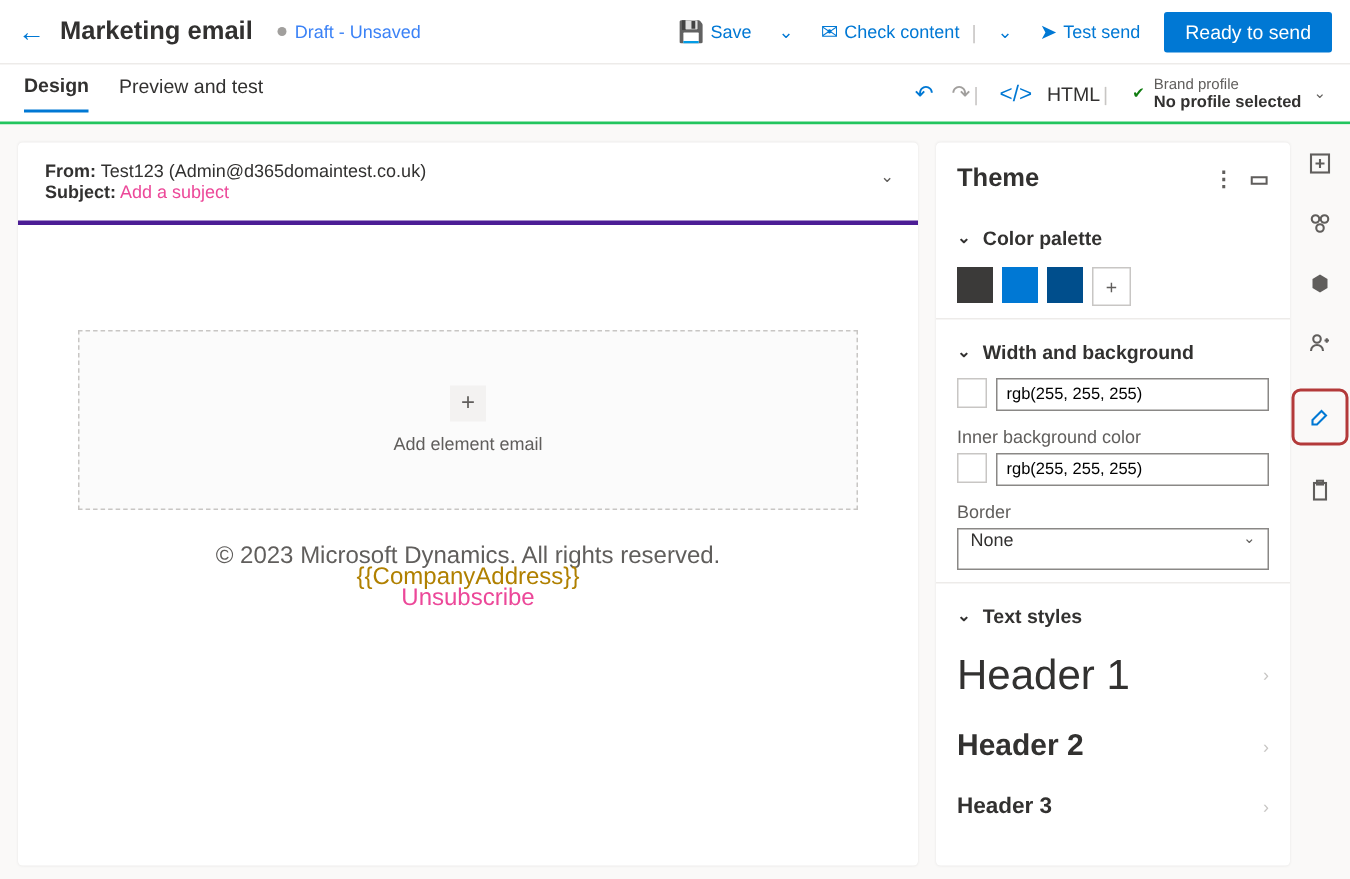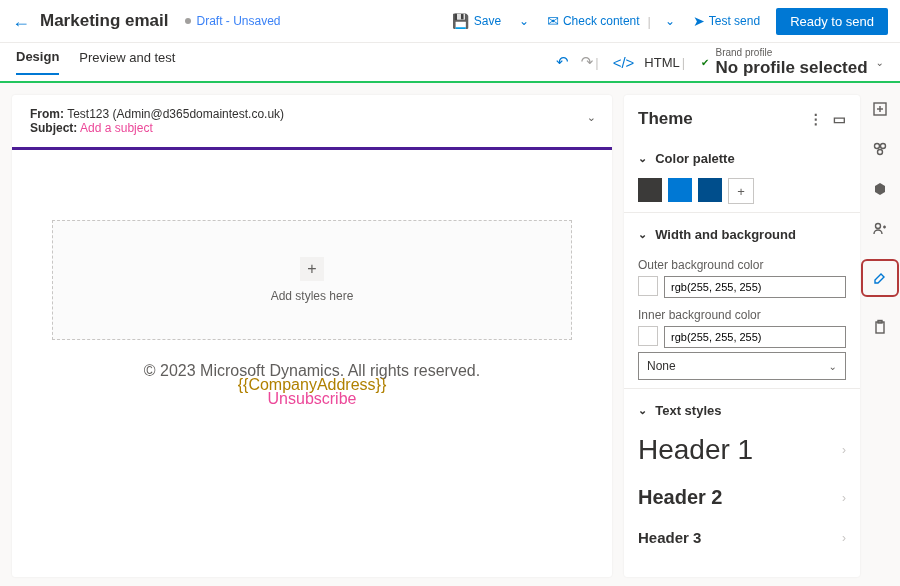--- a/index.html
+++ b/index.html
@@ -14,21 +14,21 @@
 .vbar{color:#c8c6c4;margin:0 2px}
 .primarybtn{background:#0078d4;color:#fff;padding:6px 14px;border-radius:2px;margin-left:10px;font-size:13px;cursor:pointer}
 .sub{display:flex;align-items:center;height:38px;padding:0 16px;border-bottom:2px solid #22c55e}
 .tab{font-size:13px;margin-right:20px;padding-bottom:9px;cursor:pointer}
 .tab.active{font-weight:600;border-bottom:2px solid #0078d4}
 .subico{color:#0078d4;font-size:15px;margin-left:12px;cursor:pointer}
 .gray{color:#a19f9d}
 .htmlbtn{color:#323130;font-size:13px;margin-left:10px;cursor:pointer}
 .brand{display:flex;align-items:center;margin-left:14px;font-size:10px;color:#605e5c;cursor:pointer}
 .brand .bp{line-height:11px}
-.brand .sel{font-size:17px;color:#323130;font-weight:600}
+.brand .sel{font-size:11px;color:#323130;font-weight:600}
 .main{display:flex;height:506px;background:#faf9f8}
 .canvas{flex:1;margin:12px;background:#fff;border-radius:3px;box-shadow:0 0 2px rgba(0,0,0,.08);overflow:hidden}
 .fromrow{padding:12px 18px;border-bottom:3px solid #4c1d95;font-size:12px;position:relative}
 .fromrow b{font-weight:600}
 .link{color:#ec4899;cursor:pointer}
 .chev{position:absolute;right:16px;top:16px;color:#605e5c;font-size:11px;cursor:pointer}
 .drop{margin:70px 40px 24px;border:1px dashed #c8c6c4;background:#fbfbfb;text-align:center;padding:36px 0;color:#605e5c;font-size:12px;cursor:pointer}
 .drop .plus{display:inline-flex;width:24px;height:24px;align-items:center;justify-content:center;background:#f3f2f1;color:#605e5c;font-size:16px;margin-bottom:8px}
 .foot{text-align:center;font-size:16px;color:#605e5c;line-height:14px}
 .foot .ca{color:#b08000}
@@ -40,21 +40,21 @@
 .sect.first{border-top:none}
 .shead{display:flex;align-items:center;font-size:13px;font-weight:600;cursor:pointer;padding:6px 0}
 .shead .car{margin-right:8px;font-size:11px}
 .swatches{display:flex;gap:6px;margin-top:6px}
 .sw{width:24px;height:24px;cursor:pointer}
 .swadd{width:24px;height:24px;border:1px solid #c8c6c4;display:flex;align-items:center;justify-content:center;color:#605e5c;cursor:pointer}
 .lbl{font-size:12px;color:#605e5c;margin-top:10px}
 .cfield{display:flex;gap:6px;margin-top:4px}
 .cbox{width:18px;height:18px;border:1px solid #c8c6c4;background:#fff}
 .cin{flex:1;border:1px solid #8a8886;height:20px;font-size:11px;padding:0 6px}
-.bsel{border:1px solid #8a8886;height:26px;display:flex;align-items:center;padding:0 8px;margin-top:4px;font-size:12px;cursor:pointer}
+.bsel{border:1px solid #8a8886;height:26px;display:flex;padding:0 8px;margin-top:4px;font-size:12px;cursor:pointer}
 .bsel .dd{margin-left:auto;color:#605e5c;font-size:10px}
 .ts{display:flex;align-items:center;padding:10px 0;cursor:pointer}
 .ts .ar{margin-left:auto;color:#c8c6c4;font-size:12px}
 .h1{font-size:28px}.h2{font-size:20px;font-weight:600}.h3{font-size:15px;font-weight:600}
 .rail{width:40px;background:#faf9f8;display:flex;flex-direction:column;align-items:center;padding-top:16px;gap:20px}
 .ri{width:20px;height:20px;color:#605e5c;display:flex;align-items:center;justify-content:center;cursor:pointer}
 .ri svg{width:16px;height:16px;stroke:currentColor;fill:none;stroke-width:1.4}
 .ri.hl{color:#0078d4;border:2px solid #b33a3a;border-radius:6px;padding:4px;width:26px;height:26px}
 </style>
 </head>
@@ -106,21 +106,21 @@
 
 <div class="main">
   <div class="canvas">
     <div class="fromrow">
       <div><b>From:</b> <span>Test123 (Admin@d365domaintest.co.uk)</span></div>
       <div><b>Subject:</b> <span class="link">Add a subject</span></div>
       <span class="chev">⌄</span>
     </div>
     <div class="drop">
       <div class="plus">+</div>
-      <div>Add styles here</div>
+      <div>Add element email</div>
     </div>
     <div class="foot">
       <div>© 2023 Microsoft Dynamics. All rights reserved.</div>
       <div class="ca">{{CompanyAddress}}</div>
       <div class="link">Unsubscribe</div>
     </div>
   </div>
 
   <div class="panel">
     <div class="ph">
@@ -138,30 +138,30 @@
         <div class="sw" style="background:#0078d4"></div>
         <div class="sw" style="background:#004e8c"></div>
         <div class="swadd">+</div>
       </div>
     </div>
     <div class="sect">
       <div class="shead">
           <span class="car">⌄</span>
           <span>Width and background</span>
         </div>
-      <div class="lbl">Outer background color</div>
       <div class="cfield">
           <div class="cbox"></div>
           <input class="cin" value="rgb(255, 255, 255)" style="">
         </div>
       <div class="lbl">Inner background color</div>
       <div class="cfield">
           <div class="cbox"></div>
           <input class="cin" value="rgb(255, 255, 255)" style="">
         </div>
+      <div class="lbl">Border</div>
       <div class="bsel">
           <span>None</span>
           <span class="dd">⌄</span>
         </div>
     </div>
     <div class="sect">
       <div class="shead">
           <span class="car">⌄</span>
           <span>Text styles</span>
         </div>

